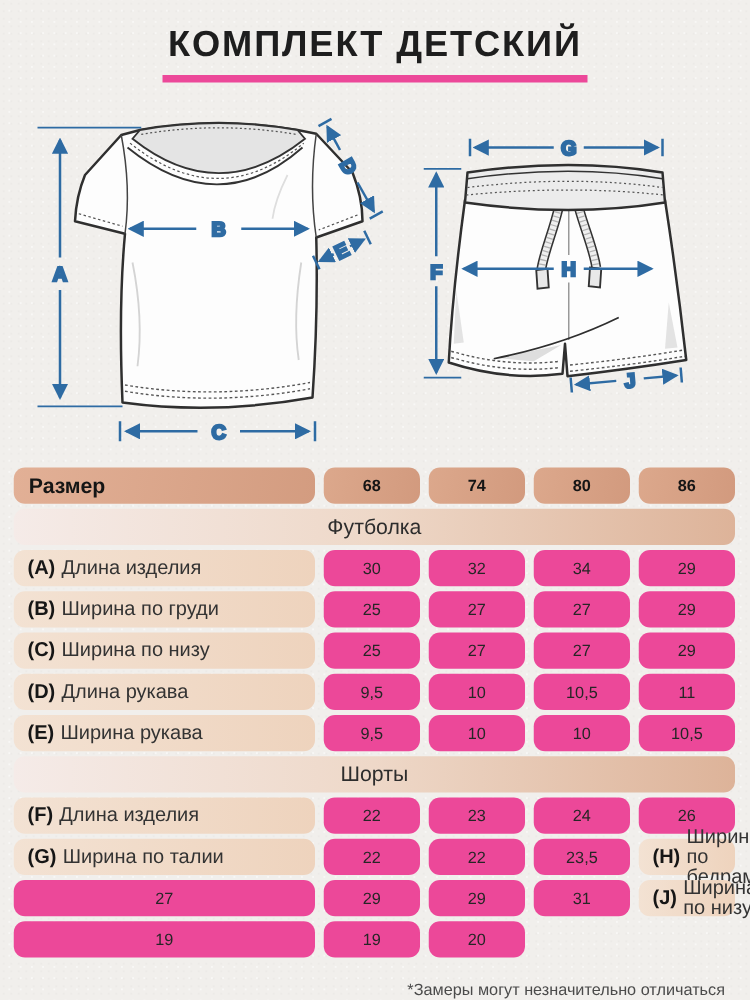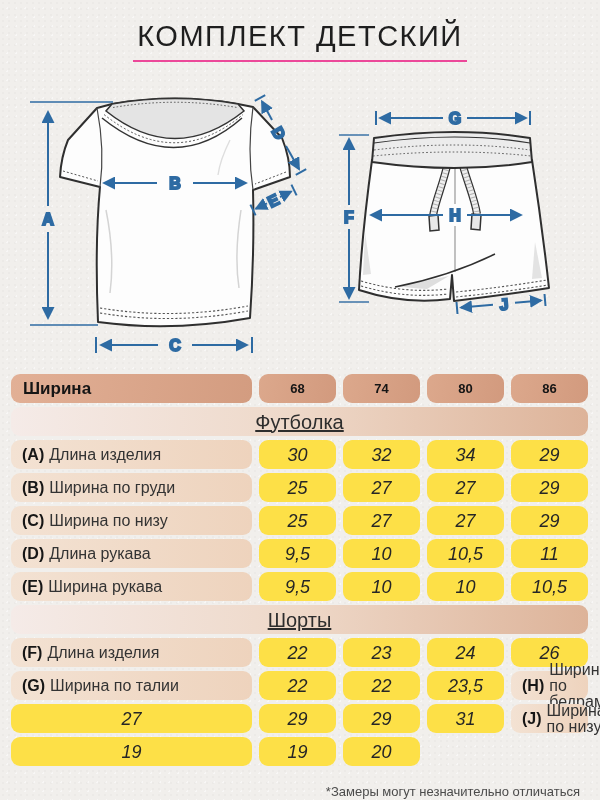--- a/index.html
+++ b/index.html
@@ -8,38 +8,38 @@
     font-family:"Liberation Sans",sans-serif;color:#262626;
     background-color:#f1efec;
     background-image:
       radial-gradient(circle, rgba(0,0,0,0.018) 1px, transparent 1px),
       radial-gradient(circle, rgba(255,255,255,0.5) 1px, transparent 1px);
     background-size:6px 6px, 9px 9px;
     background-position:0 0, 3px 4px;
   }
   .title-wrap{position:absolute;top:20px;left:0;width:100%;text-align:center;}
   .title-wrap span{
-    display:inline-block;font-size:29px;font-weight:400;letter-spacing:1.5px;
-    color:#1e1e1e;border-bottom:2px solid #ec4899;padding:0 4px 7px 4px;
+    display:inline-block;font-size:29px;font-weight:700;letter-spacing:1.5px;
+    color:#1e1e1e;border-bottom:6px solid #ec4899;padding:0 4px 7px 4px;
   }
   svg{position:absolute;}
   svg.tshirt{left:20px;top:80px;}
   svg.shorts{left:335px;top:92px;}
   .grid{
     position:absolute;left:11px;top:374px;
     display:grid;grid-template-columns:241px 77px 77px 77px 77px;
     gap:4px 7px;grid-auto-rows:29px;
   }
   .cell{border-radius:9px;display:flex;align-items:center;line-height:1;}
   .th-label{background:linear-gradient(100deg,#e2b096,#d39c80);font-weight:700;font-size:17px;padding-left:12px;color:#151515;}
   .th-size{background:linear-gradient(100deg,#dca88c,#d29a7e);font-weight:700;font-size:13px;justify-content:center;color:#151515;}
-  .section{grid-column:1/-1;background:linear-gradient(90deg,#f5ebe8 0%,#eed8c8 50%,#ddb399 100%);justify-content:center;font-size:20px;color:#2d2d2d;text-decoration:underline;}
+  .section{grid-column:1/-1;background:linear-gradient(90deg,#f5ebe8 0%,#eed8c8 50%,#ddb399 100%);justify-content:center;font-size:17px;color:#2d2d2d;}
   .lbl{background:linear-gradient(90deg,#f3e2d3,#eed3bd);padding-left:11px;font-size:16px;color:#333;}
   .lbl b{color:#161616;margin-right:5px;}
-  .val{background:#fde047;justify-content:center;font-size:18px;color:#262626;font-style:italic;}
+  .val{background:#ec4899;justify-content:center;font-size:13px;color:#262626;}
   .footnote{position:absolute;top:784px;right:20px;font-size:13px;color:#4b4b4b;}
   .dim-text{font-size:16px;font-weight:700;fill:#2e6ba3;}
 </style>
 </head>
 <body>
 
 <div class="title-wrap">
   <span>КОМПЛЕКТ ДЕТСКИЙ</span>
 </div>
 
@@ -178,21 +178,21 @@
       <line x1="209.5" y1="202" x2="210.5" y2="214"></line>
       <line x1="158" y1="212.7" x2="126" y2="215.6" marker-end="url(#ah)"></line>
       <line x1="180" y1="210.7" x2="206" y2="208.4" marker-end="url(#ah)"></line>
       <text class="dim-text" x="169" y="218" text-anchor="middle" transform="rotate(-5 169 214)">J</text>
     </g>
   </g>
 </svg>
 
 <div class="grid">
 
-  <div class="cell th-label">Ширина</div>
+  <div class="cell th-label">Размер</div>
   <div class="cell th-size">68</div>
   <div class="cell th-size">74</div>
   <div class="cell th-size">80</div>
   <div class="cell th-size">86</div>
 
   <div class="cell section">Футболка</div>
 
   <div class="cell lbl">
       <b>(A)</b>
       <span>Длина изделия</span>

